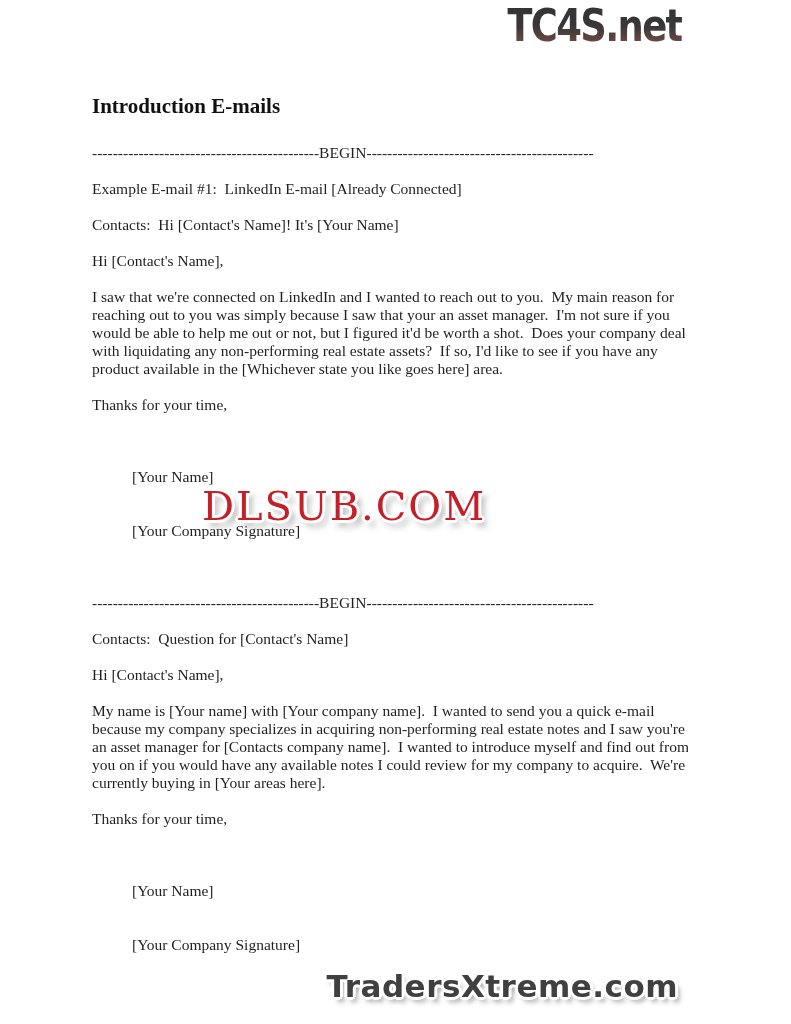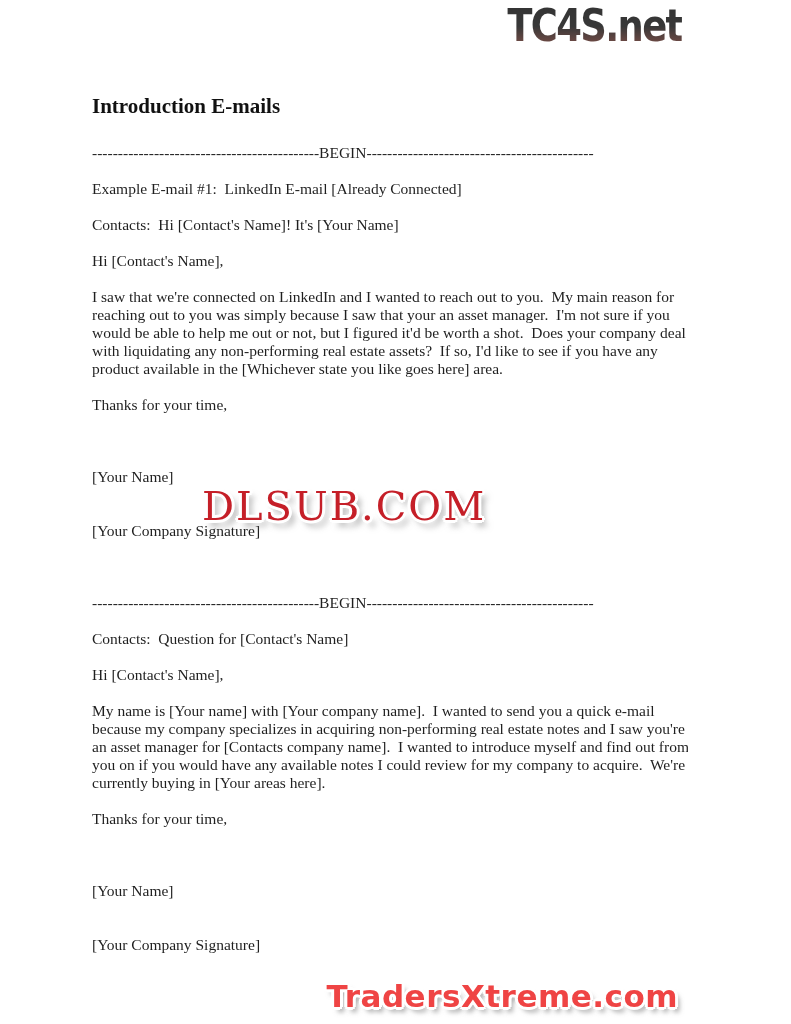--- a/index.html
+++ b/index.html
@@ -29,21 +29,21 @@
     margin: 0 0 18px 0;
     font-size: 15.5px;
     line-height: 18px;
     white-space: pre-wrap;
   }
   .divider {
     white-space: nowrap;
     overflow: hidden;
     letter-spacing: 0;
   }
-  .sig-line { white-space: pre-wrap; }
+  .sig-line { white-space: pre-wrap; margin-left: 40px; }
 
   
   .tc4s-logo {
     position: absolute;
     top: 3px;
     right: 6px;
     font-family: "DejaVu Sans", sans-serif;
     font-weight: 800;
     font-size: 45px;
     line-height: 1;
@@ -77,28 +77,28 @@
       -3px 0 0 #ffffff, 3px 0 0 #ffffff,
       0 -3px 0 #ffffff, 0 3px 0 #ffffff,
       -2px -2px 0 #ffffff, 2px -2px 0 #ffffff,
       -2px 2px 0 #ffffff, 2px 2px 0 #ffffff,
       5px 6px 6px rgba(130,130,130,0.75);
   }
 
   
   .tx-logo {
     position: absolute;
-    bottom: 8px;
+    bottom: 18px;
     right: 10px;
     font-family: "DejaVu Sans", sans-serif;
     font-weight: bold;
     font-size: 31px;
     line-height: 40px;
     letter-spacing: 0.5px;
-    color: #ef4444;
+    color: #404040;
     text-shadow:
       -3px 0 0 #ffffff, 3px 0 0 #ffffff,
       0 -3px 0 #ffffff, 0 3px 0 #ffffff,
       -2px -2px 0 #ffffff, 2px -2px 0 #ffffff,
       -2px 2px 0 #ffffff, 2px 2px 0 #ffffff,
       4px 5px 5px rgba(140,140,140,0.8);
   }
 </style>
 </head>
 <body>

